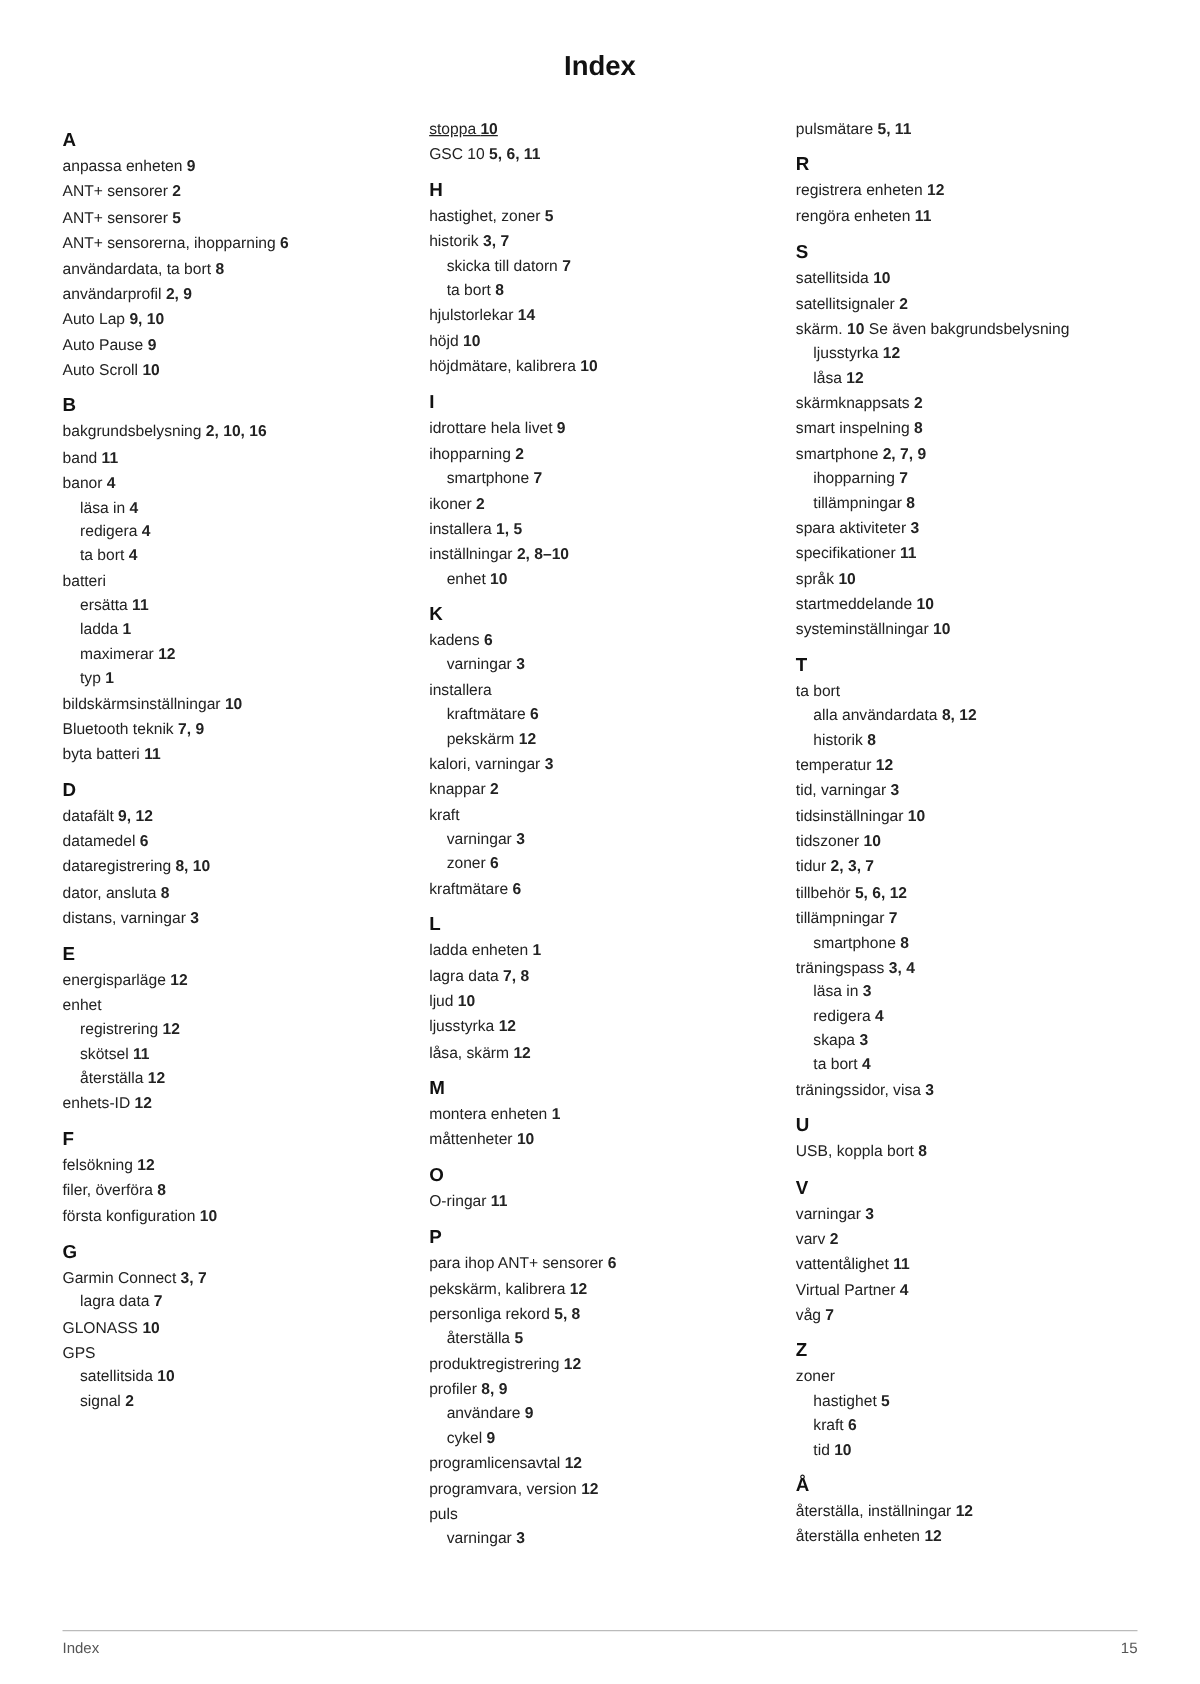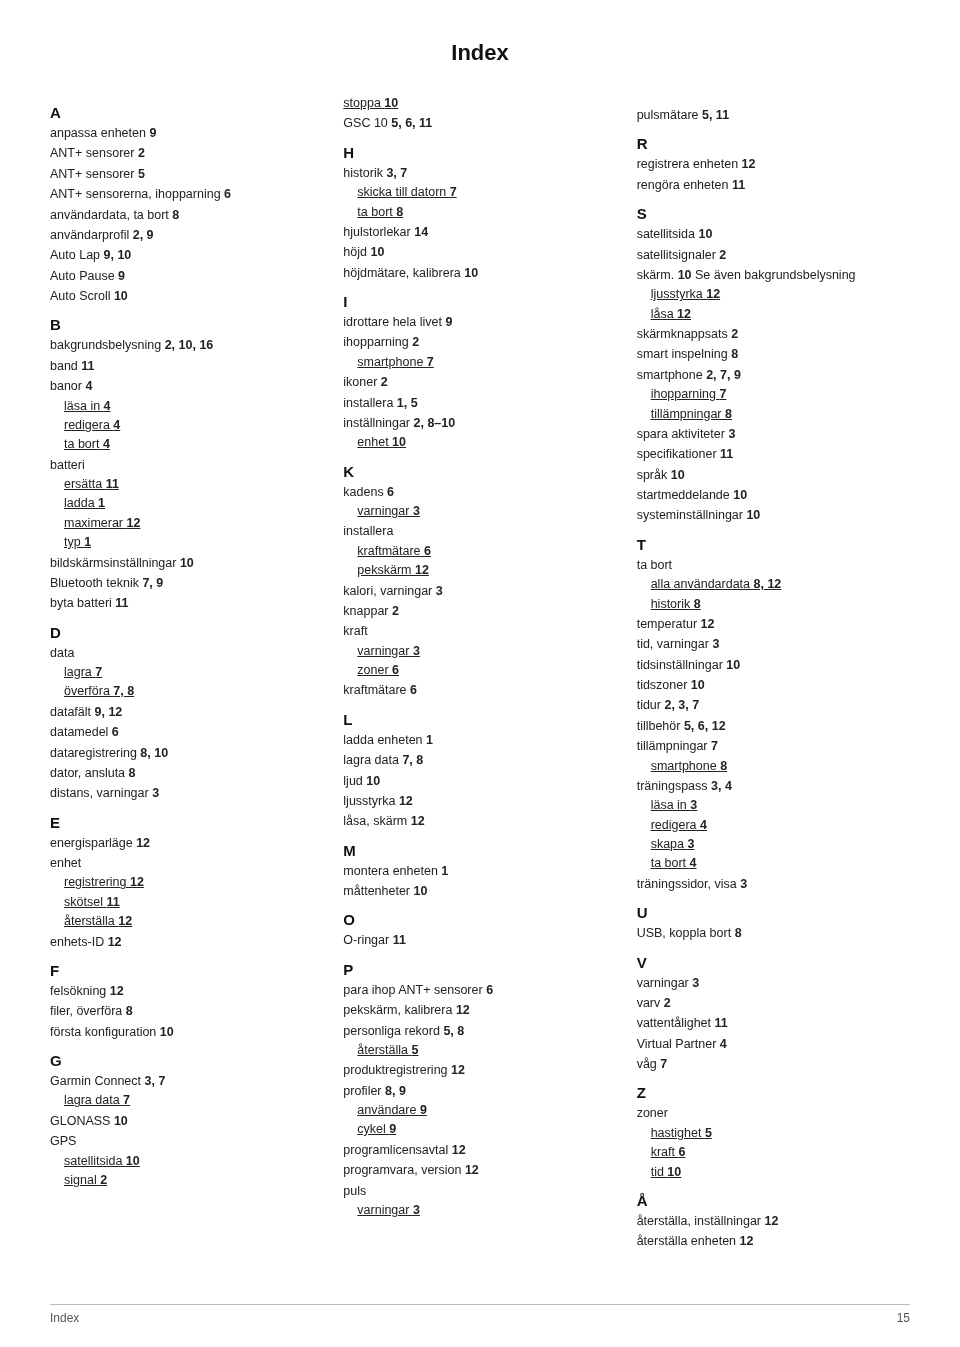--- a/index.html
+++ b/index.html
@@ -49,21 +49,20 @@
     .index-entry {
       line-height: 1.55;
       font-size: 12.5px;
       color: #222;
     }
     .sub-entry {
       padding-left: 14px;
       display: block;
       line-height: 1.55;
       font-size: 12.5px;
-      text-decoration: underline;
     }
     .entry-block {
       margin-bottom: 1px;
     }
 
     .footer {
       position: absolute;
       bottom: 22px;
       left: 50px;
       right: 50px;
@@ -141,25 +140,20 @@
       </div>
       <div class="entry-block">
         <span class="index-entry">Bluetooth teknik <b>7, 9</b></span>
       </div>
       <div class="entry-block">
         <span class="index-entry">byta batteri <b>11</b></span>
       </div>
 
       <span class="section-letter">D</span>
       <div class="entry-block">
-        <span class="index-entry">data</span>
-        <span class="sub-entry">lagra <b>7</b></span>
-        <span class="sub-entry">överföra <b>7, 8</b></span>
-      </div>
-      <div class="entry-block">
         <span class="index-entry">datafält <b>9, 12</b></span>
       </div>
       <div class="entry-block">
         <span class="index-entry">datamedel <b>6</b></span>
       </div>
       <div class="entry-block">
         <span class="index-entry">dataregistrering <b>8, 10</b></span>
       </div>
       <div class="entry-block">
         <span class="index-entry">dator, ansluta <b>8</b></span>
@@ -212,20 +206,23 @@
 
       <div class="entry-block" style="margin-top: 0; text-decoration: underline;">
         <span class="index-entry">stoppa <b>10</b></span>
       </div>
       <div class="entry-block">
         <span class="index-entry">GSC 10 <b>5, 6, 11</b></span>
       </div>
 
       <span class="section-letter">H</span>
       <div class="entry-block">
+        <span class="index-entry">hastighet, zoner <b>5</b></span>
+      </div>
+      <div class="entry-block">
         <span class="index-entry">historik <b>3, 7</b></span>
         <span class="sub-entry">skicka till datorn <b>7</b></span>
         <span class="sub-entry">ta bort <b>8</b></span>
       </div>
       <div class="entry-block">
         <span class="index-entry">hjulstorlekar <b>14</b></span>
       </div>
       <div class="entry-block">
         <span class="index-entry">höjd <b>10</b></span>
       </div>
@@ -333,21 +330,21 @@
         <span class="index-entry">programvara, version <b>12</b></span>
       </div>
       <div class="entry-block">
         <span class="index-entry">puls</span>
         <span class="sub-entry">varningar <b>3</b></span>
       </div>
     </div>
 
     <div class="col">
 
-      <div class="entry-block" style="margin-top: 12px;">
+      <div class="entry-block" style="margin-top: 0;">
         <span class="index-entry">pulsmätare <b>5, 11</b></span>
       </div>
 
       <span class="section-letter">R</span>
       <div class="entry-block">
         <span class="index-entry">registrera enheten <b>12</b></span>
       </div>
       <div class="entry-block">
         <span class="index-entry">rengöra enheten <b>11</b></span>
       </div>

